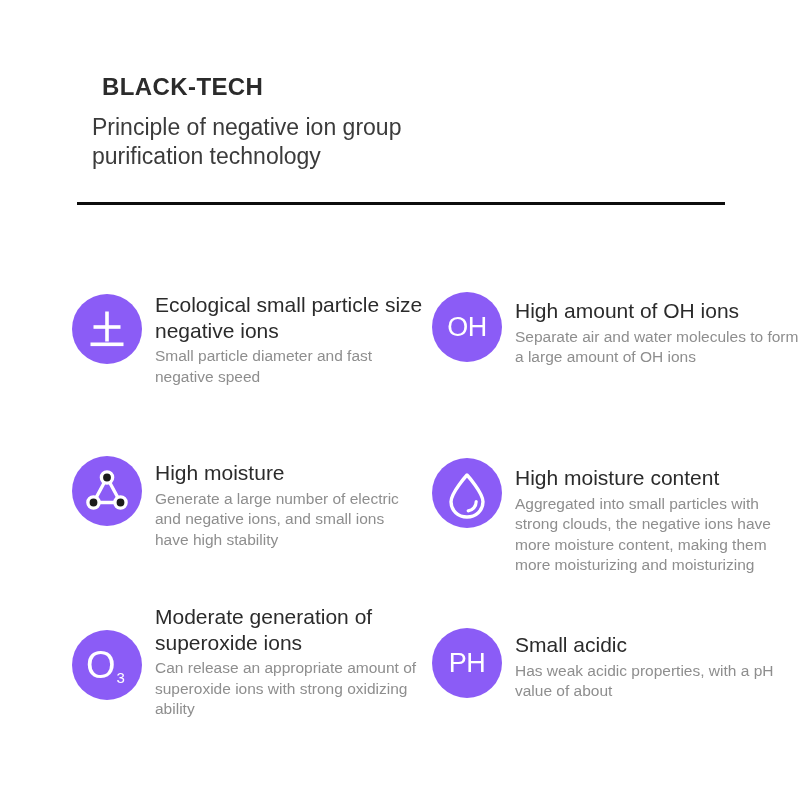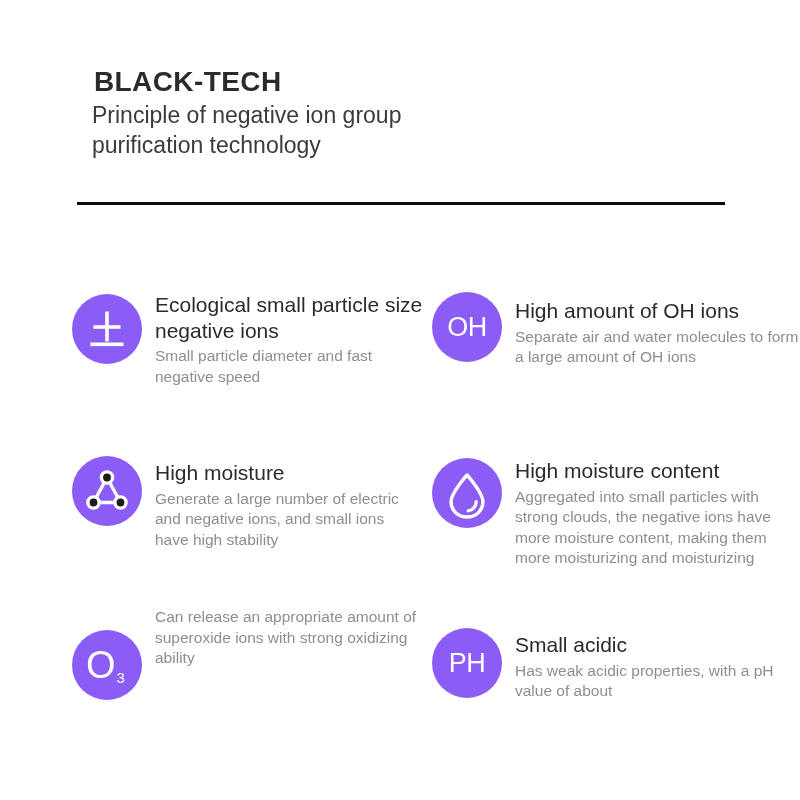--- a/index.html
+++ b/index.html
@@ -23,26 +23,26 @@
   }
 
   
   .header {
     position: absolute;
     left: 90px;
     top: 62px;
     width: 640px;
   }
   .brand-title {
-    font-size: 28px;
+    font-size: 24px;
     font-weight: bold;
     color: #2b2b2b;
     letter-spacing: 0.4px;
     line-height: 1.12;
-    margin: 4px;
+    margin: 12px;
   }
   .brand-subtitle {
     margin: 4px 0 0 2px;
     font-size: 23px;
     font-weight: 400;
     color: #3b3b3b;
     line-height: 1.28;
     max-width: 420px;
   }
   .header-rule {
@@ -100,21 +100,21 @@
   }
 
   
   .feature.f1 { left: 72px;  top: 294px; }
   .feature.f1 .body { width: 268px; }
   .feature.f2 { left: 432px; top: 292px; }
   .feature.f2 .body { width: 290px; top: 6px; }
   .feature.f3 { left: 72px;  top: 456px; }
   .feature.f3 .body { width: 262px; top: 4px; }
   .feature.f4 { left: 432px; top: 458px; }
-  .feature.f4 .body { width: 282px; top: 0; }
+  .feature.f4 .body { width: 282px; top: 7px; }
   .feature.f5 { left: 72px;  top: 630px; }
   .feature.f5 .body { width: 262px; top: -26px; }
   .feature.f6 { left: 432px; top: 628px; }
   .feature.f6 .body { width: 282px; top: 4px; }
 
   
   .badge-text {
     color: #ffffff;
     font-family: "Liberation Sans", sans-serif;
     font-weight: 400;
@@ -201,20 +201,21 @@
         <p class="f-title">High moisture content</p>
         <p class="f-desc">Aggregated into small particles with strong clouds, the negative ions have more moisture content, making them more moisturizing and moisturizing</p>
       </div>
     </div>
 
     <div class="feature f5">
       <div class="badge">
         <span class="badge-text o3">O<sub>3</sub></span>
       </div>
       <div class="body">
+        <p class="f-title">Moderate generation of superoxide ions</p>
         <p class="f-desc">Can release an appropriate amount of superoxide ions with strong oxidizing ability</p>
       </div>
     </div>
 
     <div class="feature f6">
       <div class="badge">
         <span class="badge-text ph">PH</span>
       </div>
       <div class="body">
         <p class="f-title">Small acidic</p>

